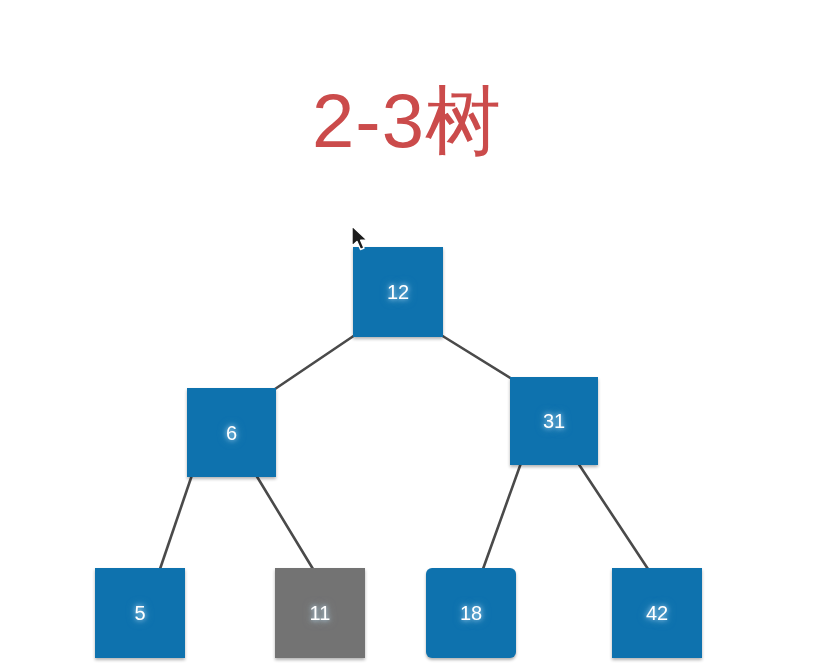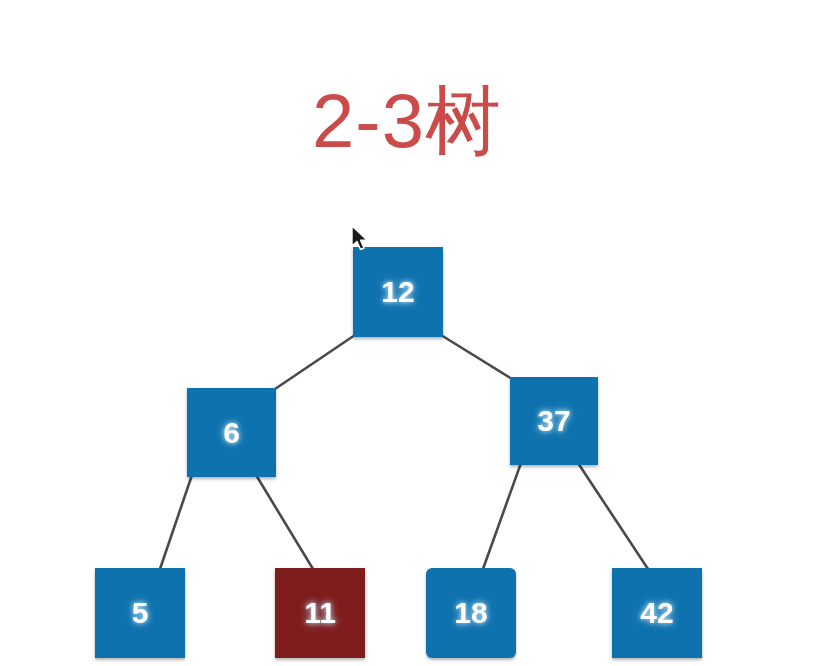--- a/index.html
+++ b/index.html
@@ -55,22 +55,22 @@
     background: #0e72ae;
     box-shadow: 0 2px 3px rgba(0,0,0,0.30);
     display: flex;
     align-items: center;
     justify-content: center;
     box-sizing: border-box;
   }
   .tree-node .node-label {
     font-family: "Liberation Sans", sans-serif;
     color: #ffffff;
-    font-weight: bold;
-    font-size: 30px;
+    font-weight: normal;
+    font-size: 20px;
     line-height: 1;
     text-shadow:
       0 0 5px rgba(190, 225, 248, 0.95),
       0 0 10px rgba(190, 225, 248, 0.55);
     user-select: none;
   }
   
   #mouse-cursor {
     position: absolute;
     left: 350px;
@@ -97,26 +97,26 @@
     </svg>
 
   <div id="node-layer">
       <div class="tree-node" style="left: 353px; top: 203px; width: 90px; height: 90px; background: rgb(14, 114, 174);">
         <span class="node-label" style="color: rgb(255, 255, 255);">12</span>
       </div>
       <div class="tree-node" style="left: 187px; top: 344px; width: 89px; height: 89px; background: rgb(14, 114, 174);">
         <span class="node-label" style="color: rgb(255, 255, 255);">6</span>
       </div>
       <div class="tree-node" style="left: 510px; top: 333px; width: 88px; height: 88px; background: rgb(14, 114, 174);">
-        <span class="node-label" style="color: rgb(255, 255, 255);">37</span>
+        <span class="node-label" style="color: rgb(255, 255, 255);">31</span>
       </div>
       <div class="tree-node" style="left: 95px; top: 524px; width: 90px; height: 90px; background: rgb(14, 114, 174);">
         <span class="node-label" style="color: rgb(255, 255, 255);">5</span>
       </div>
-      <div class="tree-node" style="left: 275px; top: 524px; width: 90px; height: 90px; background: #7f1d1d;">
+      <div class="tree-node" style="left: 275px; top: 524px; width: 90px; height: 90px; background: #737373;">
         <span class="node-label" style="color: rgb(255, 255, 255);">11</span>
       </div>
       <div class="tree-node" style="left: 426px; top: 524px; width: 90px; height: 90px; background: rgb(14, 114, 174); border-radius: 6px;">
         <span class="node-label" style="color: rgb(255, 255, 255);">18</span>
       </div>
       <div class="tree-node" style="left: 612px; top: 524px; width: 90px; height: 90px; background: rgb(14, 114, 174); justify-content: center;">
         <span class="node-label" style="color: rgb(255, 255, 255);">42</span>
       </div>
     </div>
 

